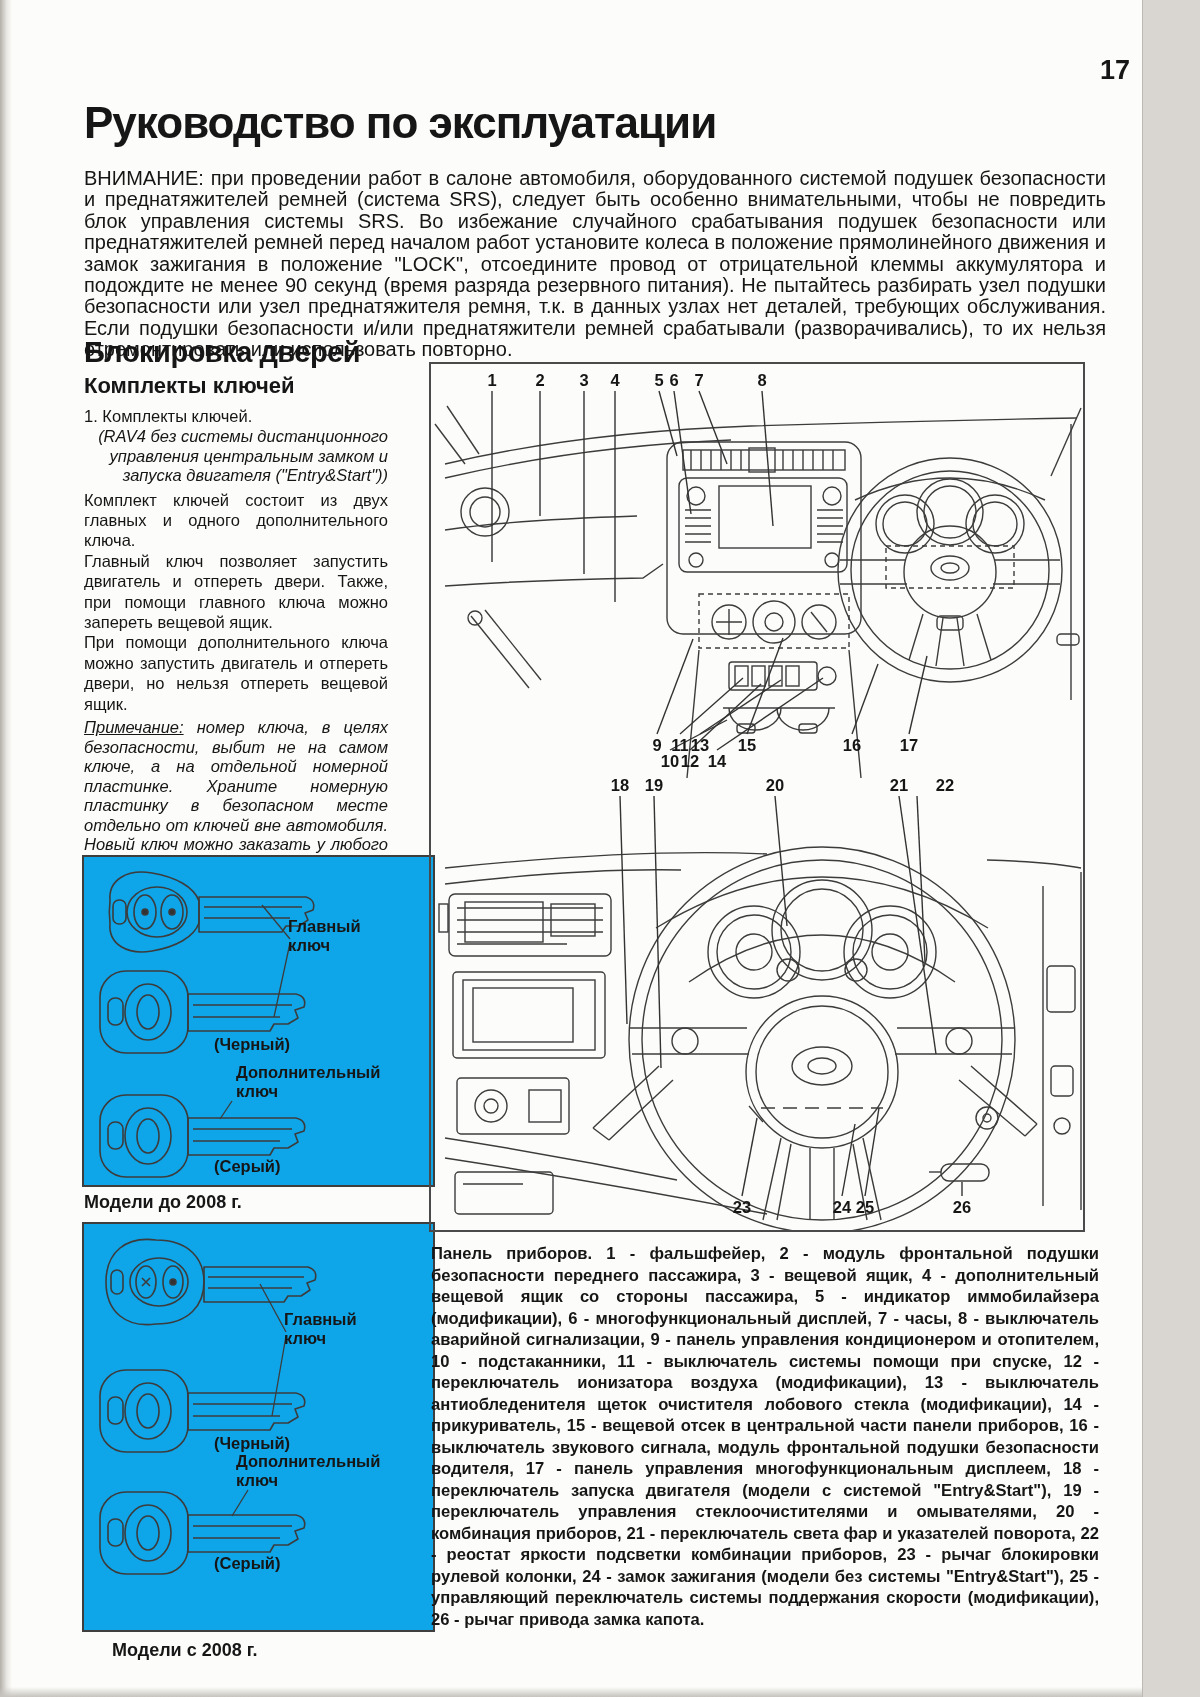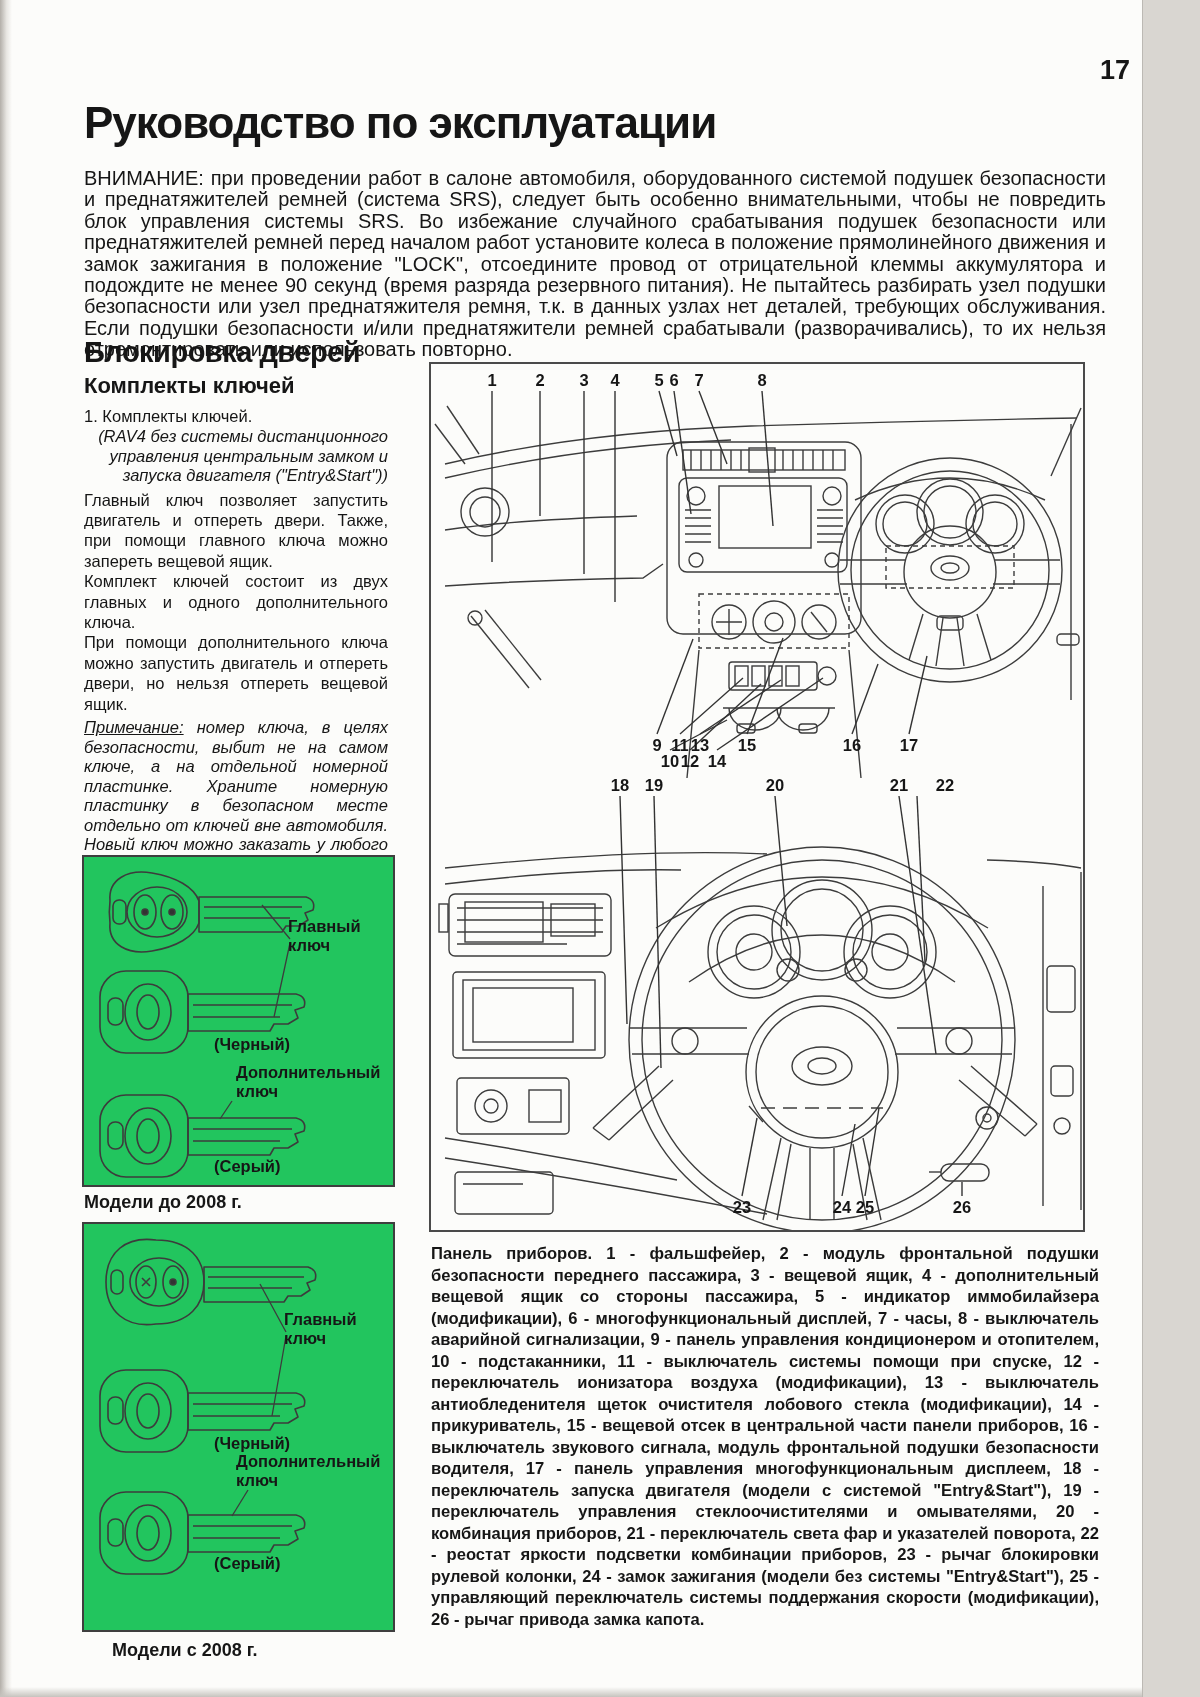--- a/index.html
+++ b/index.html
@@ -29,21 +29,21 @@
   .leftcol h2{margin:0 0 4px 0;font-size:29px;font-weight:bold;letter-spacing:-0.5px;}
   .leftcol h3{margin:0 0 7px 0;font-size:22px;font-weight:bold;}
   .leftcol p{margin:0;font-size:16.5px;line-height:20.4px;text-align:justify;}
   .leftcol p.nojust{text-align:right;}
   .leftcol .step{margin-bottom:1px;}
   .leftcol .mnote{font-style:italic;line-height:19.4px;margin-bottom:4px;}
   .leftcol .note{font-style:italic;line-height:19.5px;margin-top:4px;}
   .leftcol .note .nlabel{text-decoration:underline;}
 
   
-  .keybox{position:absolute;left:82px;width:313px;border:2.5px solid #3e3e3e;background:#22c55e;}
+  .keybox{position:absolute;left:82px;width:353px;border:2.5px solid #3e3e3e;background:#0ea5e9;}
   #keybox1{top:855px;height:332px;}
   #keybox2{top:1222px;height:410px;}
   .keybox svg{position:absolute;left:0;top:0;}
   .keylabel{position:absolute;font-size:16.5px;font-weight:bold;line-height:19px;}
   .figcap{position:absolute;left:84px;font-size:18px;font-weight:bold;}
   #figcap1{top:1192px;}
   #figcap2{top:1640px;margin-left:28px;}
 
   
   #diagram-frame{position:absolute;left:429px;top:362px;width:656px;height:870px;
@@ -68,22 +68,22 @@
 
   <div class="pagenum">17</div>
   <div class="title">Руководство по эксплуатации</div>
   <div class="warning">ВНИМАНИЕ: при проведении работ в салоне автомобиля, оборудованного системой подушек безопасности и преднатяжителей ремней (система SRS), следует быть особенно внимательными, чтобы не повредить блок управления системы SRS. Во избежание случайного срабатывания подушек безопасности или преднатяжителей ремней перед началом работ установите колеса в положение прямолинейного движения и замок зажигания в положение "LOCK", отсоедините провод от отрицательной клеммы аккумулятора и подождите не менее 90 секунд (время разряда резервного питания). Не пытайтесь разбирать узел подушки безопасности или узел преднатяжителя ремня, т.к. в данных узлах нет деталей, требующих обслуживания. Если подушки безопасности и/или преднатяжители ремней срабатывали (разворачивались), то их нельзя отремонтировать или использовать повторно.</div>
 
   <div class="leftcol">
     <h2>Блокировка дверей</h2>
     <h3>Комплекты ключей</h3>
     <p class="step">1. Комплекты ключей.</p>
     <p class="mnote nojust">(RAV4 без системы дистанционного управления центральным замком и запуска двигателя ("Entry&amp;Start"))</p>
+    <p>Комплект ключей состоит из двух главных и одного дополнительного ключа.</p>
     <p>Главный ключ позволяет запустить двигатель и отпереть двери. Также, при помощи главного ключа можно запереть вещевой ящик.</p>
-    <p>Комплект ключей состоит из двух главных и одного дополнительного ключа.</p>
     <p>При помощи дополнительного ключа можно запустить двигатель и отпереть двери, но нельзя отпереть вещевой ящик.</p>
     <p class="note"><span class="nlabel">Примечание:</span><span> номер ключа, в целях безопасности, выбит не на самом ключе, а на отдельной номерной пластинке. Храните номерную пластинку в безопасном месте отдельно от ключей вне автомобиля. Новый ключ можно заказать у любого официального дилера "TOYOTA", предоставив ему номер ключа.</span></p>
   </div>
 
   <div class="keybox" id="keybox1">
     <svg width="309" height="327" viewBox="0 0 309 327">
       <g fill="none" stroke="#3c3c3c" stroke-width="1.6" stroke-linejoin="round">
 
         <g transform="translate(16,10)">
           <path d="M10 34 C8 12 28 2 52 6 C76 10 94 20 99 34 L99 56 C94 70 76 80 52 84 C28 88 8 78 10 56 C9 48 9 42 10 34 Z"></path>

